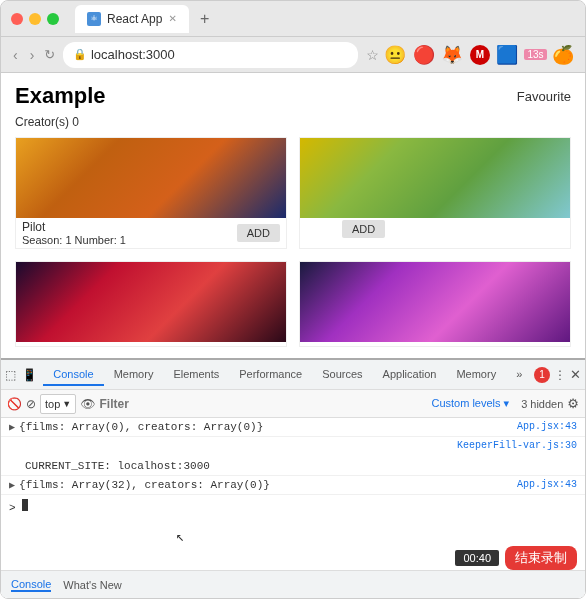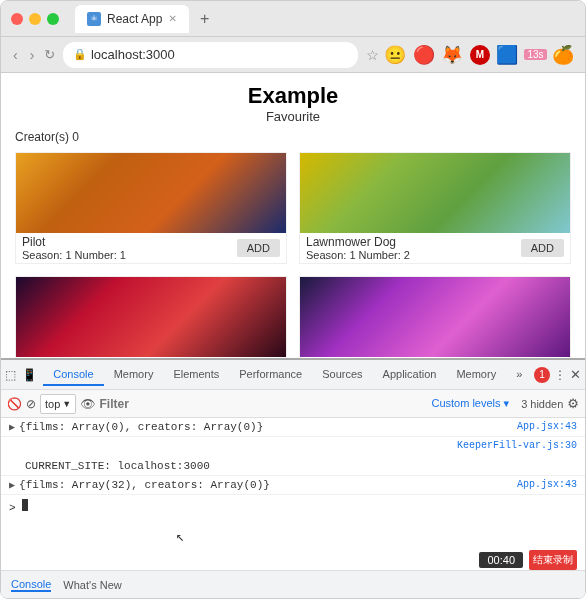--- a/index.html
+++ b/index.html
@@ -27,21 +27,21 @@
     .reload-btn { color: #888; font-size: 13px; cursor: pointer; }
     .url-bar { flex: 1; background: #fff; border-radius: 12px; height: 26px; display: flex; align-items: center; padding: 0 10px; font-size: 12px; color: #333; border: none; }
     .url-lock { color: #888; font-size: 11px; margin-right: 4px; }
     .url-text { font-size: 13px; }
     .toolbar-icons { display: flex; gap: 6px; align-items: center; }
     .icon-star { color: #888; font-size: 14px; }
 
     
     .page-content { flex: 1; background: #fff; overflow: hidden; display: flex; flex-direction: column; }
     .page-body { padding: 10px 14px; flex: 1; overflow: hidden; }
-    .page-title-row { display: flex; justify-content: space-between; align-items: center; margin-bottom: 6px; flex-direction: column; }
+    .page-title-row { display: flex; justify-content: space-between; align-items: center; margin-bottom: 6px; }
     .page-title { font-size: 22px; font-weight: bold; color: #000; }
     .favourite-btn { font-size: 13px; color: #333; cursor: pointer; }
     .creators-label { font-size: 12px; color: #333; margin-bottom: 8px; }
 
     
     .film-grid { display: grid; grid-template-columns: 1fr 1fr; gap: 12px; }
     .film-card { border: 1px solid #eee; }
     .film-img-pilot { background: linear-gradient(135deg, #e8a020 0%, #c06010 30%, #d4601a 60%, #1a2a6c 100%); height: 80px; }
     .film-img-lawnmower { background: linear-gradient(135deg, #d4b800 0%, #8ab840 30%, #60a040 60%, #80c8d0 100%); height: 80px; }
     .film-img-anatomy { background: linear-gradient(135deg, #1a0a2e 0%, #c01030 30%, #e04040 60%, #2a0818 100%); height: 80px; }
@@ -75,21 +75,21 @@
     .console-text { color: #333; flex: 1; }
     .console-file { color: #1a73e8; font-size: 10px; white-space: nowrap; }
     .console-prompt { color: #333; padding: 4px 8px; }
     .cursor-indicator { display: inline-block; width: 6px; height: 12px; background: #333; }
 
     
     .bottom-bar { display: flex; align-items: center; background: #f1f3f4; border-top: 1px solid #ddd; height: 28px; padding: 0 10px; gap: 12px; }
     .bottom-tab { font-size: 11px; color: #555; cursor: pointer; }
     .bottom-tab.active { color: #1a73e8; border-bottom: 2px solid #1a73e8; }
     .recording-timer { background: #333; color: #fff; font-size: 11px; padding: 2px 8px; border-radius: 2px; }
-    .recording-btn { background: #e53935; color: white; border: none; padding: 3px 4px; font-size: 10px; border-radius: 2px; cursor: pointer; }
+    .recording-btn { background: #e53935; color: white; border: none; padding: 3px 10px; font-size: 13px; border-radius: 8px; cursor: pointer; }
 
     .devtools-wrapper { position: relative; flex: 1; display: flex; flex-direction: column; }
   </style>
 </head>
 <body>
 
 <div class="browser-window">
 
   <div class="title-bar">
     <div class="traffic-lights">
@@ -144,24 +144,20 @@
               <div class="film-name">Pilot</div>
               <div><span>Season: 1</span> <span>Number: 1</span></div>
             </div>
             <button class="add-btn">ADD</button>
           </div>
         </div>
 
         <div class="film-card">
           <div class="film-img-lawnmower" style="height:80px;"></div>
           <div class="film-info">
-            <div class="film-details">
-              <div class="film-name">Lawnmower Dog</div>
-              <div><span>Season: 1</span> <span>Number: 2</span></div>
-            </div>
             <button class="add-btn">ADD</button>
           </div>
         </div>
 
         <div class="film-card">
           <div class="film-img-anatomy" style="height:80px;"></div>
           <div class="film-info">
             <div class="film-details"></div>
           </div>
         </div>

